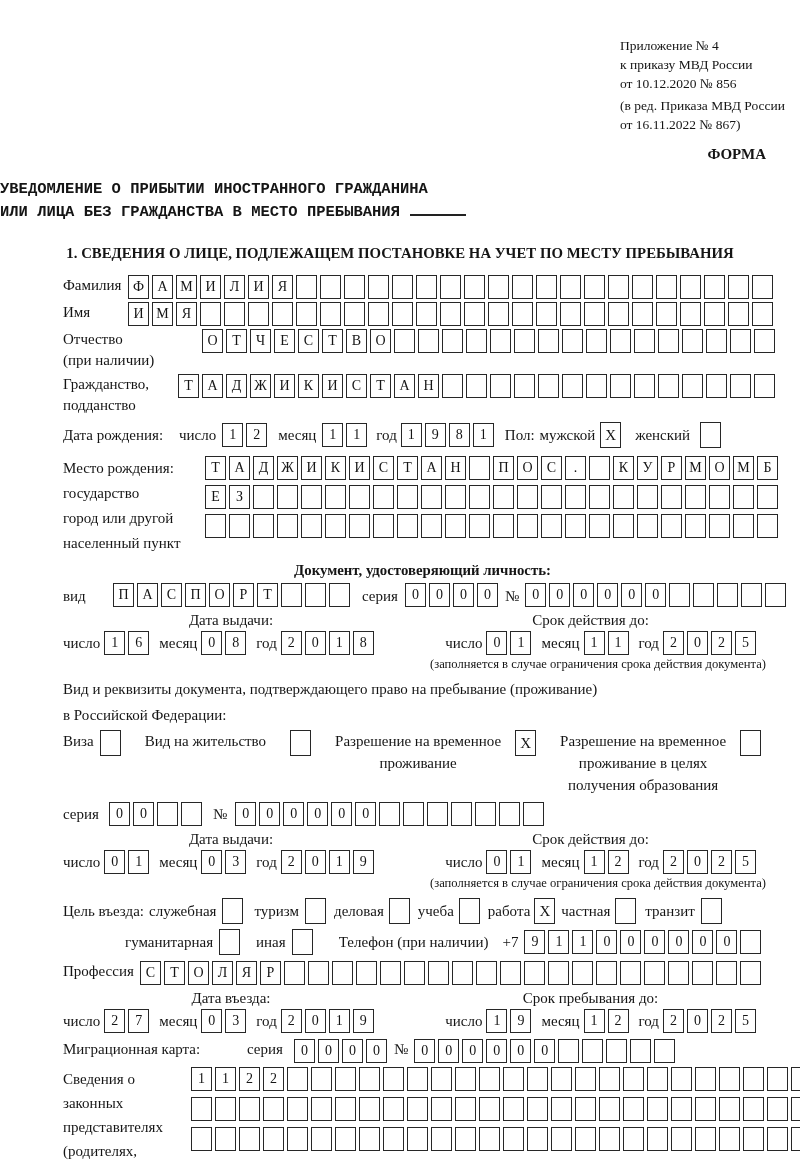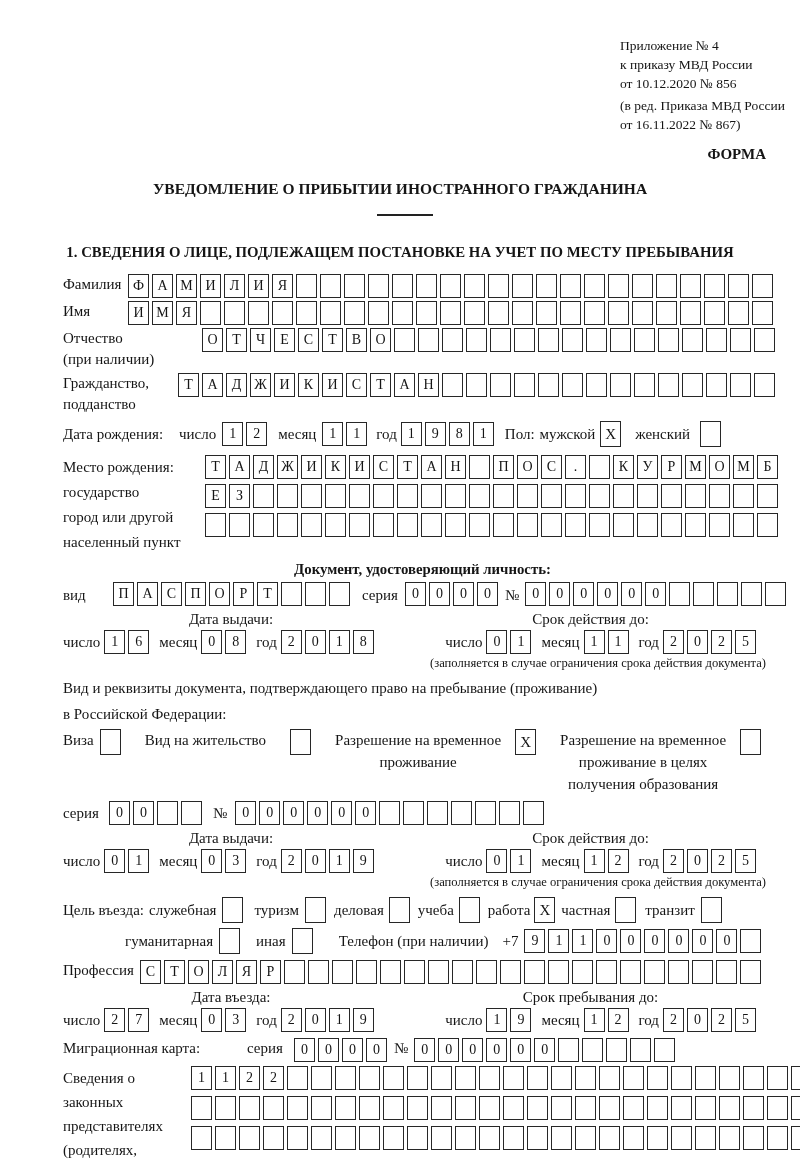--- a/index.html
+++ b/index.html
@@ -2,21 +2,21 @@
 <html><head>
 <meta charset="utf-8">
 <style>
   html,body{margin:0;padding:0;background:#fff;}
   .page{position:relative;width:800px;height:1163px;background:#fff;color:#151515;
         font-family:"Liberation Serif", serif;overflow:hidden;box-sizing:border-box;padding-top:36px;}
   .content{padding:0 18px 0 63px;}
   .appendix{margin-left:620px;font-size:13.5px;line-height:19px;white-space:nowrap;}
   .appendix .amend{margin-top:3px;}
   .forma{text-align:right;padding-right:34px;font-weight:bold;font-size:15px;margin-top:12px;}
-  .title{text-align:center;font-weight:bold;font-size:15.5px;line-height:22px;margin-top:15px;}
+  .title{text-align:left;font-weight:bold;font-size:15.5px;line-height:22px;margin-top:15px;font-family:Liberation Mono, monospace;}
   .blank-underline{display:inline-block;width:56px;border-bottom:2px solid #222;height:14px;margin-left:10px;}
   .section-title{font-weight:bold;font-size:14.8px;margin-top:22px;text-align:center;}
   .row{display:flex;align-items:flex-start;margin-bottom:3px;}
   .lbl{font-size:15px;line-height:21px;flex:0 0 auto;}
   .cellrow{display:flex;flex:0 0 auto;}
   .cell{box-sizing:border-box;width:21px;height:24px;border:1.7px solid #272727;margin-right:3px;
         display:inline-flex;align-items:center;justify-content:center;font-size:14px;line-height:1;flex:0 0 auto;background:#fff;}
   .checkbox{box-sizing:border-box;width:21px;height:26px;border:1.7px solid #272727;
         display:inline-flex;align-items:center;justify-content:center;font-size:15px;flex:0 0 auto;background:#fff;}
   .dg{display:flex;align-items:center;}
@@ -45,21 +45,21 @@
     <div>к приказу МВД России</div>
     <div>от 10.12.2020 № 856</div>
     <div class="amend">(в ред. Приказа МВД России</div>
     <div>от 16.11.2022 № 867)</div>
   </div>
 
   <div class="forma">ФОРМА</div>
 
   <div class="title">
     <div>УВЕДОМЛЕНИЕ О ПРИБЫТИИ ИНОСТРАННОГО ГРАЖДАНИНА</div>
-    <div><span class="blank-underline"></span></div>
+    <div><span>ИЛИ ЛИЦА БЕЗ ГРАЖДАНСТВА В МЕСТО ПРЕБЫВАНИЯ</span><span class="blank-underline"></span></div>
   </div>
 
   <div class="section-title">1. СВЕДЕНИЯ О ЛИЦЕ, ПОДЛЕЖАЩЕМ ПОСТАНОВКЕ НА УЧЕТ ПО МЕСТУ ПРЕБЫВАНИЯ</div>
 
   <div class="content">
 
     <div class="row" style="margin-top:13px;">
       <span class="lbl" style="width:65px;">Фамилия</span>
       <span class="cellrow">
           <span class="cell">Ф</span>

